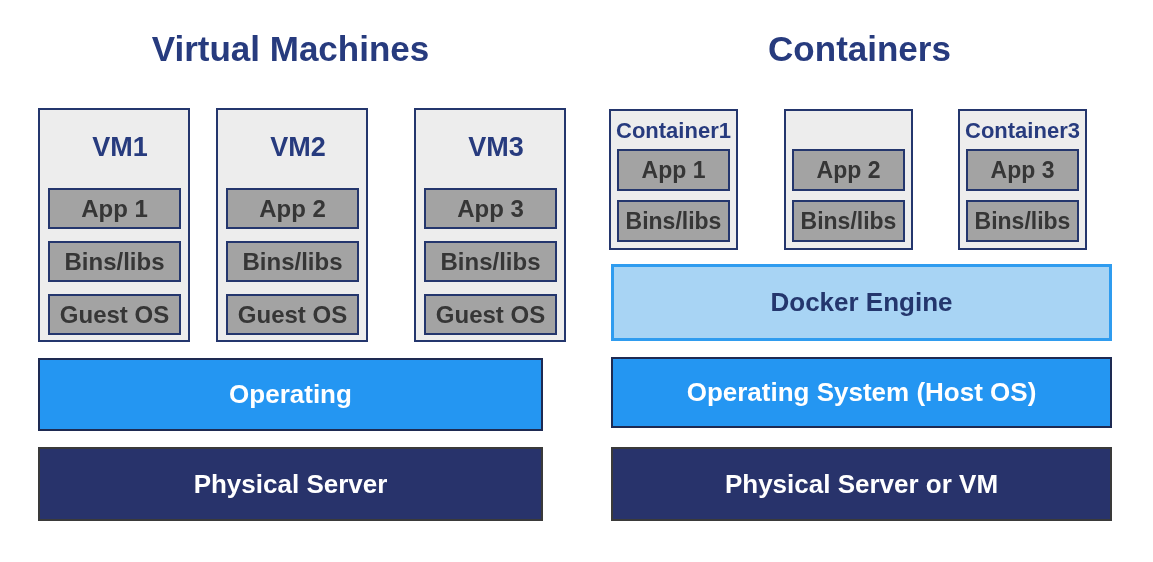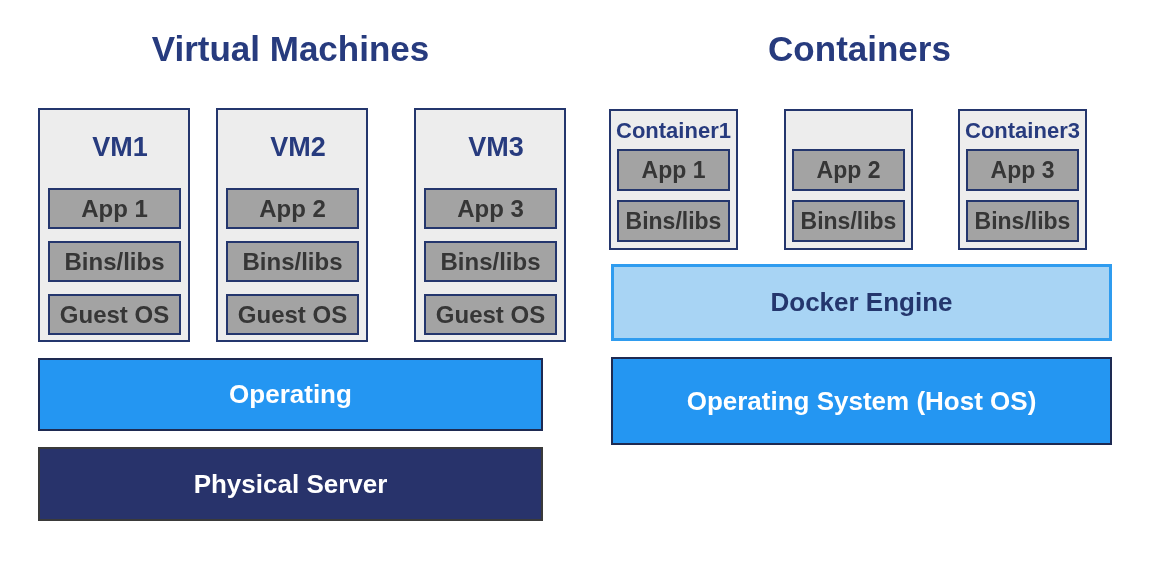--- a/index.html
+++ b/index.html
@@ -108,21 +108,21 @@
     background: #a8d4f4;
     border: 3px solid #2f9cef;
     color: #24366d;
   }
   .bar-dark {
     background: #28336b;
     border: 2.5px solid #3a3a3a;
     color: #ffffff;
   }
   .y-mid    { top: 358px; height: 73px; }
-  .y-mid-r  { top: 357px; height: 88px; }
+  .y-mid-r  { top: 357px; height: 71px; }
   .y-bottom { top: 447px; height: 74px; }
   .y-docker { top: 264px; height: 77px; }
 </style>
 </head>
 <body>
 
 <div class="canvas">
 
   <div class="col-title title-left">Virtual Machines</div>
   <div class="col-title title-right">Containers</div>
@@ -163,14 +163,15 @@
   </div>
 
   <div class="ct-box p3">
     <div class="ct-label">Container3</div>
     <div class="layer l0">App 3</div>
     <div class="layer l1">Bins/libs</div>
   </div>
 
   <div class="bar bar-right bar-light y-docker">Docker Engine</div>
   <div class="bar bar-right bar-blue y-mid-r">Operating System (Host OS)</div>
+  <div class="bar bar-right bar-dark y-bottom">Physical Server or VM</div>
 
 </div>
 
 </body></html>

